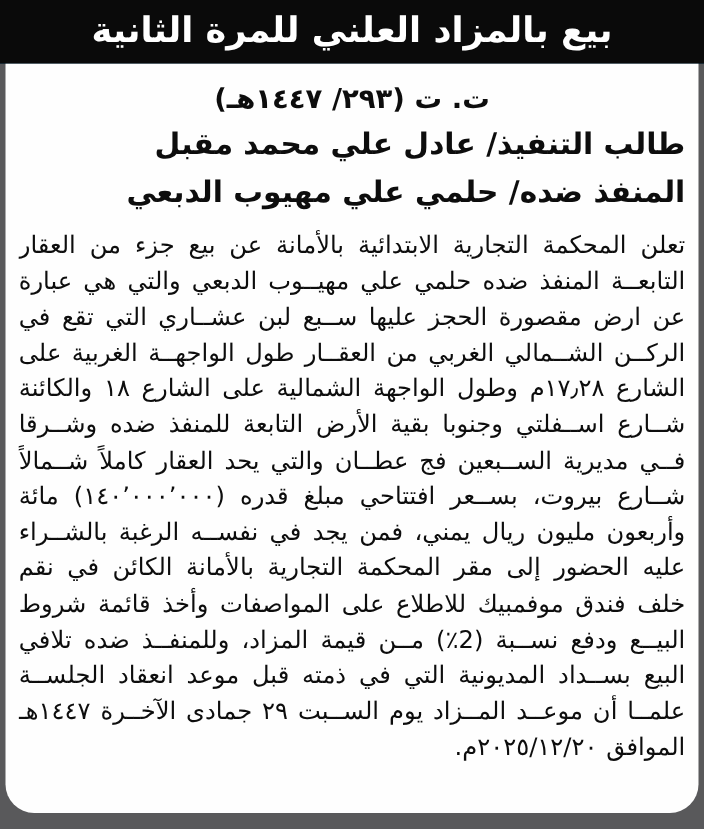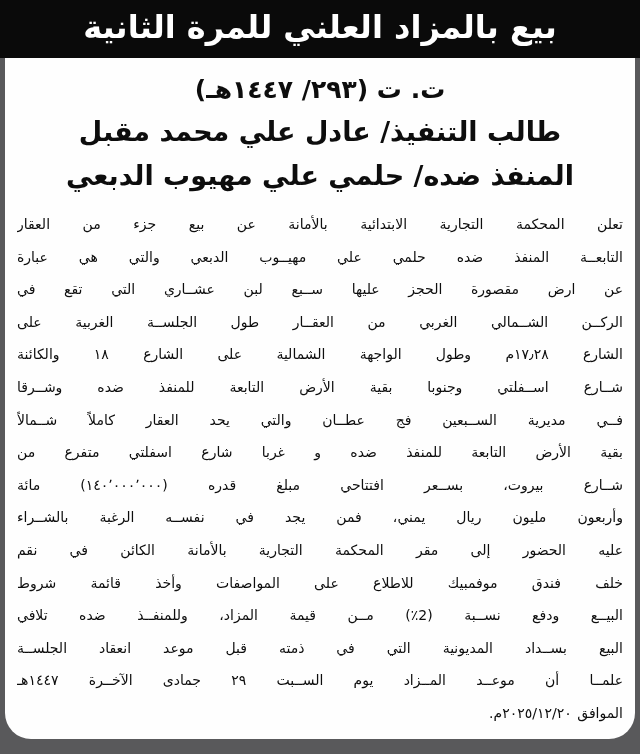--- a/index.html
+++ b/index.html
@@ -43,30 +43,30 @@
     overflow: hidden;
     color: #0d0d0d;
   }
   .case-ref {
     text-align: center;
     font-weight: bold;
     font-size: 25px;
     line-height: 40px;
   }
   .party-line {
-    text-align: center;
+    text-align: right;
     font-weight: bold;
     font-size: 27px;
     line-height: 44px;
   }
   .notice-body {
     margin-top: 10px;
   }
   .body-line {
-    font-size: 14px;
+    font-size: 22px;
     line-height: 32.6px;
     height: 32.6px;
     overflow: hidden;
     text-align: justify;
     text-align-last: justify;
     word-spacing: 1px;
   }
   .body-line.last-line {
     text-align-last: right;
   }
@@ -86,25 +86,24 @@
       <div class="case-ref">ت. ت (٢٩٣/ ١٤٤٧هـ)</div>
 
       <div class="party-line">طالب التنفيذ/ عادل علي محمد مقبل</div>
 
       <div class="party-line">المنفذ ضده/ حلمي علي مهيوب الدبعي</div>
 
       <div class="notice-body">
         <div class="body-line">تعلن المحكمة التجارية الابتدائية بالأمانة عن بيع جزء من العقار</div>
         <div class="body-line">التابعــة المنفذ ضده حلمي علي مهيــوب الدبعي والتي هي عبارة</div>
         <div class="body-line">عن ارض مقصورة الحجز عليها ســبع لبن عشــاري التي تقع في</div>
-        <div class="body-line">الركــن الشــمالي الغربي من العقــار طول الجلســة الغربية على</div>
+        <div class="body-line">الركــن الشــمالي الغربي من العقــار طول الواجهــة الغربية على</div>
         <div class="body-line">الشارع ١٧٫٢٨م وطول الواجهة الشمالية على الشارع ١٨ والكائنة</div>
         <div class="body-line">شــارع اســفلتي وجنوبا بقية الأرض التابعة للمنفذ ضده وشــرقا</div>
         <div class="body-line">فــي مديرية الســبعين فج عطــان والتي يحد العقار كاملاً شــمالاً</div>
-        <div class="body-line">بقية الأرض التابعة للمنفذ ضده و غربا شارع اسفلتي متفرع من</div>
         <div class="body-line">شــارع بيروت، بســعر افتتاحي مبلغ قدره (١٤٠٬٠٠٠٬٠٠٠) مائة</div>
         <div class="body-line">وأربعون مليون ريال يمني، فمن يجد في نفســه الرغبة بالشــراء</div>
         <div class="body-line">عليه الحضور إلى مقر المحكمة التجارية بالأمانة الكائن في نقم</div>
         <div class="body-line">خلف فندق موفمبيك للاطلاع على المواصفات وأخذ قائمة شروط</div>
         <div class="body-line">البيــع ودفع نســبة (2٪) مــن قيمة المزاد، وللمنفــذ ضده تلافي</div>
         <div class="body-line">البيع بســداد المديونية التي في ذمته قبل موعد انعقاد الجلســة</div>
         <div class="body-line">علمــا أن موعــد المــزاد يوم الســبت ٢٩ جمادى الآخــرة ١٤٤٧هـ</div>
         <div class="body-line last-line">الموافق ٢٠٢٥/١٢/٢٠م.</div>
       </div>
 

